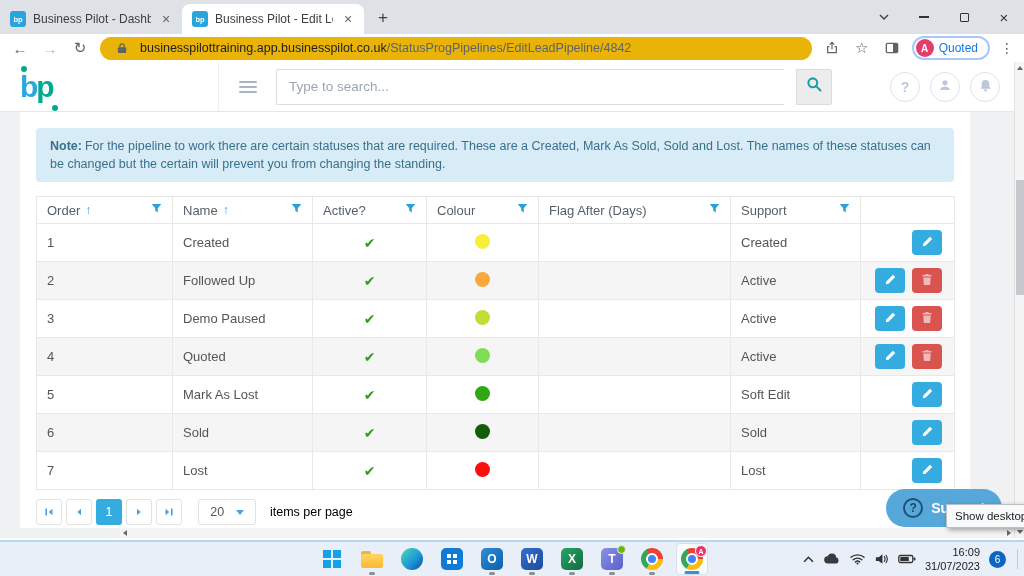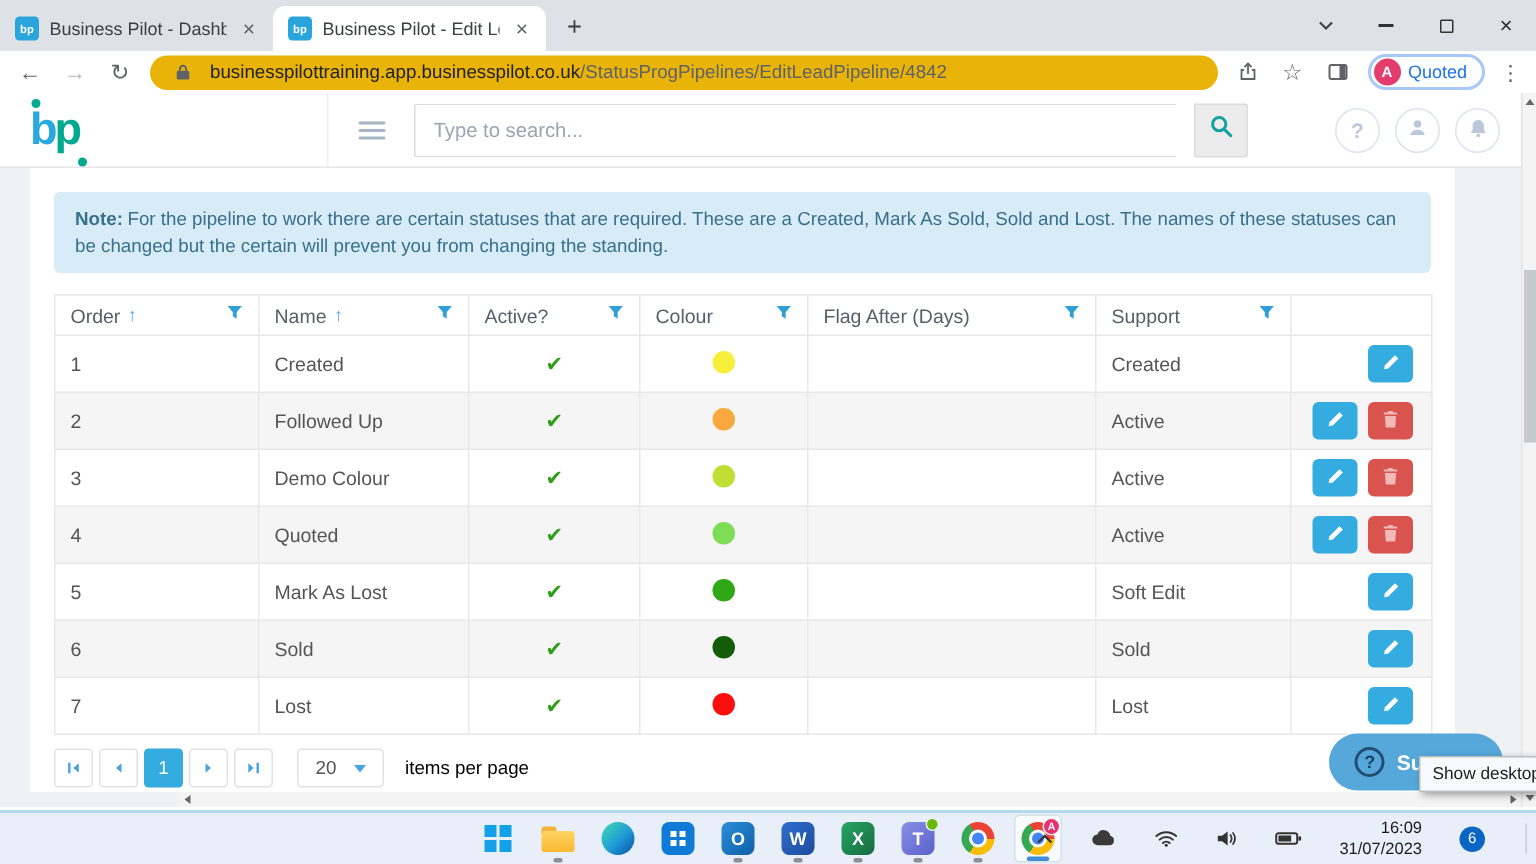--- a/index.html
+++ b/index.html
@@ -116,21 +116,21 @@
   .panes { display:grid; grid-template-columns:4px 4px; gap:2px; }
   .panes i { width:4px; height:4px; background:#fff; }
   .ic-outlook { background:linear-gradient(135deg,#2b8fd8,#0f5ea8); }
   .ic-word { background:linear-gradient(135deg,#2f6fce,#1e4b9e); }
   .ic-excel { background:linear-gradient(135deg,#27a567,#156b3e); }
   .ic-teams { background:linear-gradient(135deg,#8a90e8,#5a61c8); position:relative; }
   .teams-badge { position:absolute; top:-3px; right:-3px; width:9px; height:9px; border-radius:50%; background:#6bb700; border:1.5px solid #e9eff8; }
   .chrome-ball { position:relative; width:22px; height:22px; border-radius:50%; background:conic-gradient(from -30deg,#ea4335 0 120deg,#fbbc05 120deg 240deg,#34a853 240deg 360deg); }
   .chrome-ball .core { position:absolute; inset:5px; background:#4285f4; border:2.2px solid #fff; border-radius:50%; }
   .chrome-badge { position:absolute; top:-3px; right:-4px; width:12px; height:12px; border-radius:50%; background:#e8326e; color:#fff; font-size:7px; font-weight:bold; display:flex; align-items:center; justify-content:center; border:1px solid #f2f6fb; }
-  .tray { position:absolute; right:6px; top:0; height:100%; display:flex; align-items:center; gap:25px; }
+  .tray { position:absolute; right:6px; top:0; height:100%; display:flex; align-items:center; gap:9px; }
   .tray .tico { display:flex; align-items:center; justify-content:center; }
   .clock { text-align:right; font-size:11px; color:#1b1b1b; line-height:1.3; }
   .notif-badge { width:17px; height:17px; border-radius:50%; background:#0b66c3; color:#fff; font-size:10px; display:flex; align-items:center; justify-content:center; }
   .tray-divider { width:1px; height:20px; background:#c3ccd6; margin-left:2px; }
 </style>
 </head>
 <body>
 
 <div id="screen">
 
@@ -361,21 +361,21 @@
                   <span><svg width="12" height="13" viewBox="0 0 14 16">
                       <path d="M5.3 1.2h3.4l.6 1.2h3.2v1.8H1.5V2.4h3.2z" fill="#f1b9b7"></path>
                       <path d="M2.4 5.4h9.2l-.7 9.4H3.1z" fill="#f1b9b7"></path>
                     </svg></span>
                 </button>
               </div>
             </td>
         </tr>
         <tr>
           <td>3</td>
-          <td>Demo Colour</td>
+          <td>Demo Paused</td>
           <td class="cell-c"><span class="check">✔</span></td>
           <td class="cell-c"><span class="dot" style="background: rgb(191, 223, 53);"></span></td>
           <td></td>
           <td>Active</td>
           <td class="actions-cell">
               <div class="actions">
                 <button class="btn edit">
                   <span><svg width="13" height="13" viewBox="0 0 16 16">
                       <path d="M11 2.2l2.8 2.8-8.2 8.2-3.4.6.6-3.4z" fill="#fff"></path>
                     </svg></span>

